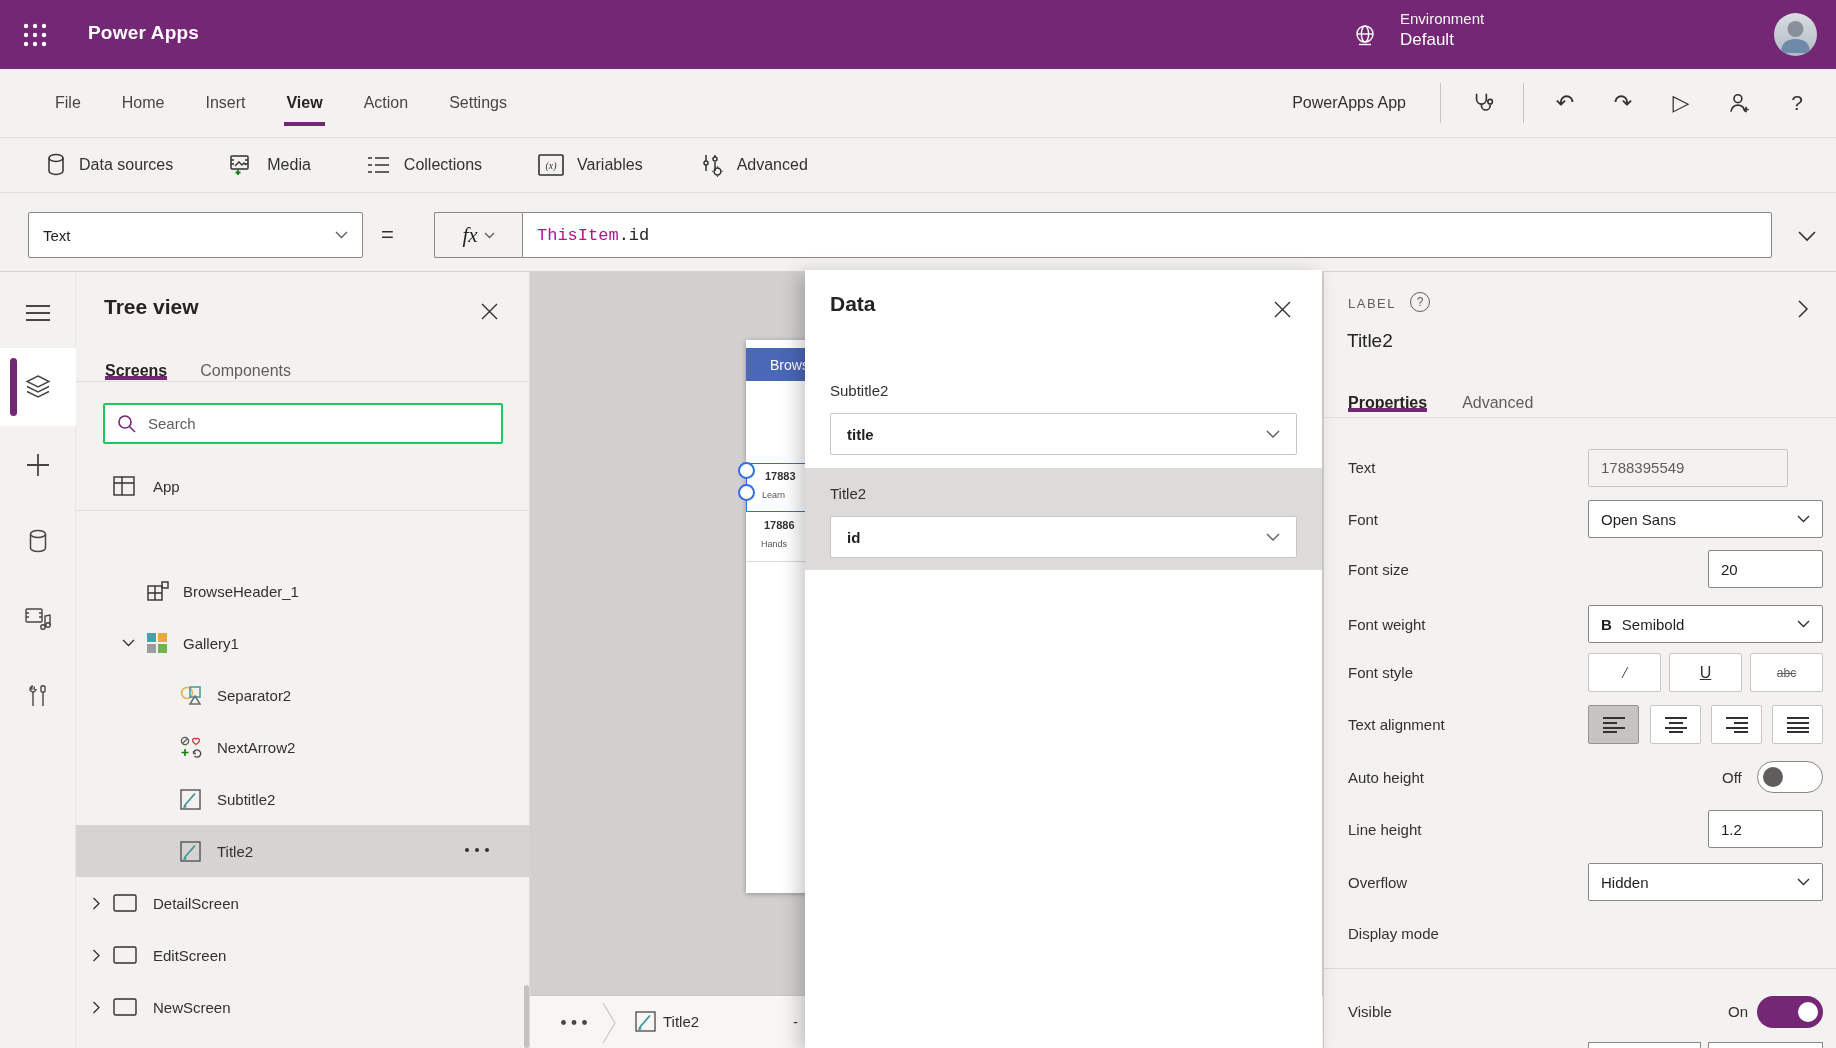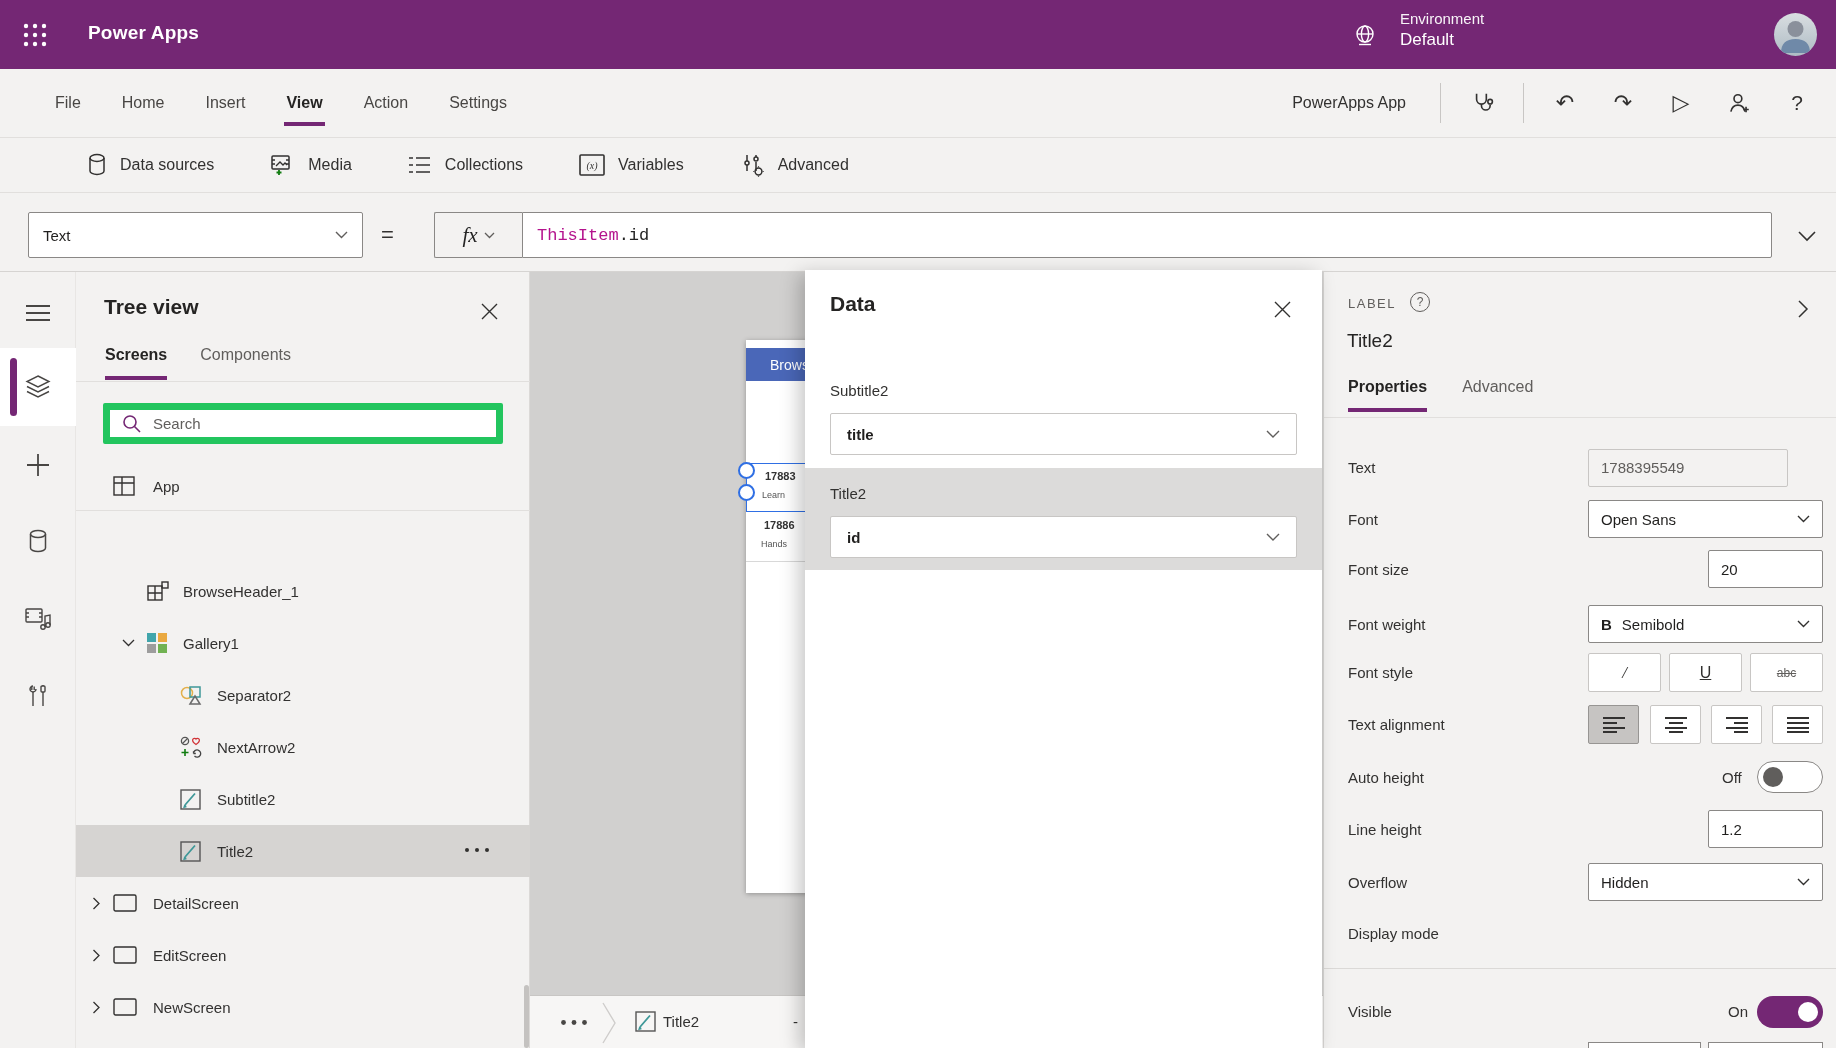--- a/index.html
+++ b/index.html
@@ -24,21 +24,21 @@
   .menu-item { font-size:16px; color:#484644; position:relative; padding:22px 0; cursor:pointer; }
   .menu-item.active { font-weight:bold; color:#252423; }
   .menu-item.active::after { content:""; position:absolute; left:-2px; right:-2px; bottom:8px; height:4px; background:#742774; }
   .menu-right { right:22px; top:0; height:68px; display:flex; align-items:center; gap:24px; color:#323130; }
   .menu-appname { font-size:16px; color:#323130; margin-right:10px; }
   .vdiv { width:1px; height:40px; background:#c8c6c4; }
   .mr-icon { width:34px; height:34px; display:flex; align-items:center; justify-content:center; cursor:pointer; color:#323130; }
   .uglyph { font-family:"DejaVu Sans",sans-serif; font-size:22px; line-height:1; color:#323130; }
 
   
-  .tool-bar { left:0; top:138px; width:1836px; height:55px; background:#f3f2f1; border-bottom:1px solid #e1dfdd; display:flex; align-items:center; padding-left:87px; gap:56px; }
+  .tool-bar { left:0; top:138px; width:1836px; height:55px; background:#f3f2f1; border-bottom:1px solid #e1dfdd; display:flex; align-items:center; padding-left:46px; gap:56px; }
   .tool-item { display:flex; align-items:center; gap:13px; font-size:16px; color:#323130; cursor:pointer; }
 
   
   .formula-bar { left:0; top:193px; width:1836px; height:79px; background:#f3f2f1; border-bottom:1px solid #d6d4d2; }
   .prop-select { left:28px; top:19px; width:335px; height:46px; background:#fff; border:1px solid #8a8886; border-radius:2px; display:flex; align-items:center; padding:0 14px; font-size:15px; color:#201f1e; cursor:pointer; }
   .prop-select .spacer { flex:1; }
   .equals { left:381px; top:29px; font-size:22px; color:#323130; }
   .fx-box { left:434px; top:19px; width:88px; height:46px; background:#f3f2f1; border:1px solid #8a8886; border-right:none; border-radius:2px 0 0 2px; display:flex; align-items:center; justify-content:center; gap:6px; cursor:pointer; }
   .fx-label { font-family:"Liberation Serif",serif; font-style:italic; font-size:21px; color:#242424; }
   .formula-input { left:522px; top:19px; width:1250px; height:46px; background:#fff; border:1px solid #8a8886; border-radius:0 2px 2px 0; display:flex; align-items:center; padding:0 14px; font-family:"Liberation Mono","DejaVu Sans Mono",monospace; font-size:17px; color:#242424; cursor:text; }
@@ -49,25 +49,25 @@
   .left-rail { left:0; top:272px; width:76px; height:776px; background:#f3f2f1; border-right:1px solid #e8e6e4; }
   .rail-btn { left:0; width:76px; height:66px; display:flex; align-items:center; justify-content:center; color:#484644; cursor:pointer; }
   .rail-active { left:0; top:76px; width:76px; height:78px; background:#fff; display:flex; align-items:center; justify-content:center; cursor:pointer; }
   .rail-active::before { content:""; position:absolute; left:10px; top:10px; width:7px; height:58px; border-radius:4px; background:#742774; }
 
   
   .tree-panel { left:76px; top:272px; width:454px; height:776px; background:#f3f2f1; border-right:1px solid #dbd9d7; }
   .tree-title { left:28px; top:23px; font-size:21px; font-weight:bold; color:#252423; }
   .tree-close { left:398px; top:24px; width:30px; height:30px; display:flex; align-items:center; justify-content:center; cursor:pointer; }
   .tree-tabs { left:29px; top:74px; display:flex; gap:33px; }
-  .ttab { font-size:16px; color:#605e5c; padding-bottom:16px; position:relative; cursor:pointer; }
+  .ttab { font-size:16px; color:#605e5c; padding-bottom:0; position:relative; cursor:pointer;margin-top:16px; }
   .ttab.active { font-weight:bold; color:#252423; }
   .ttab.active::after { content:""; position:absolute; left:0; right:0; bottom:0; height:4px; background:#742774; }
   .tree-tabdiv { left:0; top:109px; width:454px; height:1px; background:#e1dfdd; }
-  .tree-search { left:27px; top:131px; width:400px; height:41px; background:#fff; border:7px solid #22c55e; border-radius:2px; display:flex; align-items:center; padding:0 12px; gap:12px; }
+  .tree-search { left:27px; top:131px; width:400px; height:41px; background:#fff; border:2px solid #22c55e; border-radius:2px; display:flex; align-items:center; padding:0 12px; gap:12px; }
   .tree-search input { border:none; outline:none; font-size:15px; color:#323130; width:330px; font-family:inherit; background:transparent; }
   .tree-search input::placeholder { color:#605e5c; }
   .app-row { left:0; top:188px; width:454px; height:50px; }
   .app-div { left:0; top:238px; width:454px; height:1px; background:#e1dfdd; }
   .trow { left:0; width:454px; height:52px; display:flex; align-items:center; cursor:pointer; }
   .trow.selected { background:#d6d4d2; }
   .tchev { position:absolute; left:14px; width:13px; }
   .tchev.l2 { left:46px; }
   .ticon { position:absolute; }
   .tlabel { position:absolute; font-size:15px; color:#323130; white-space:nowrap; }

